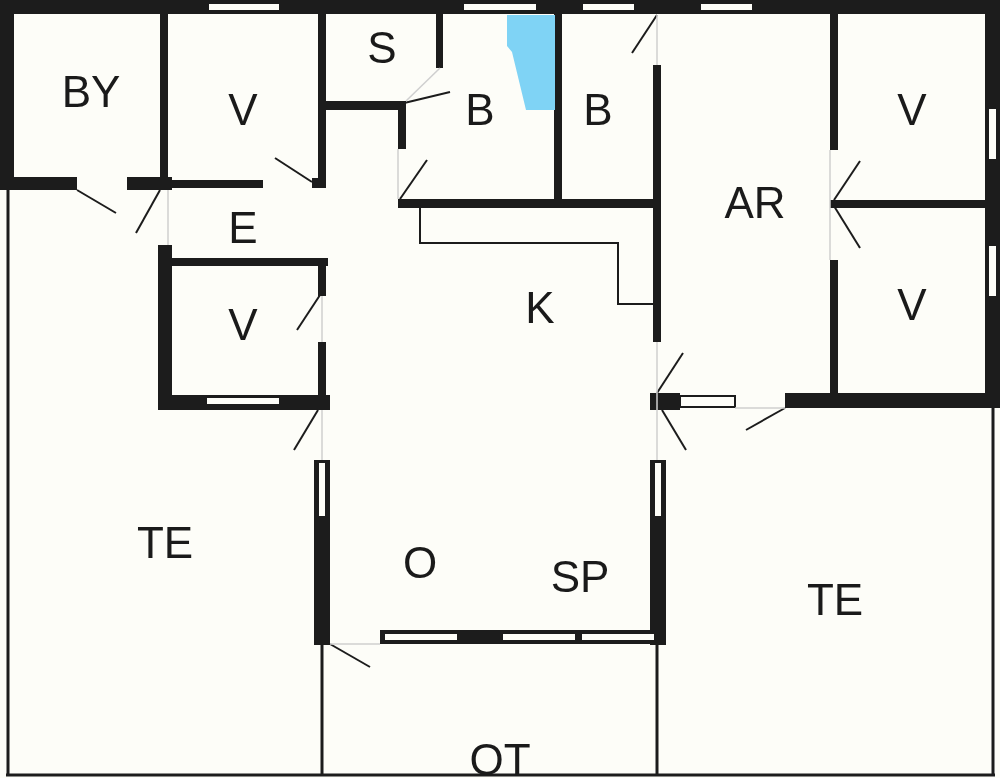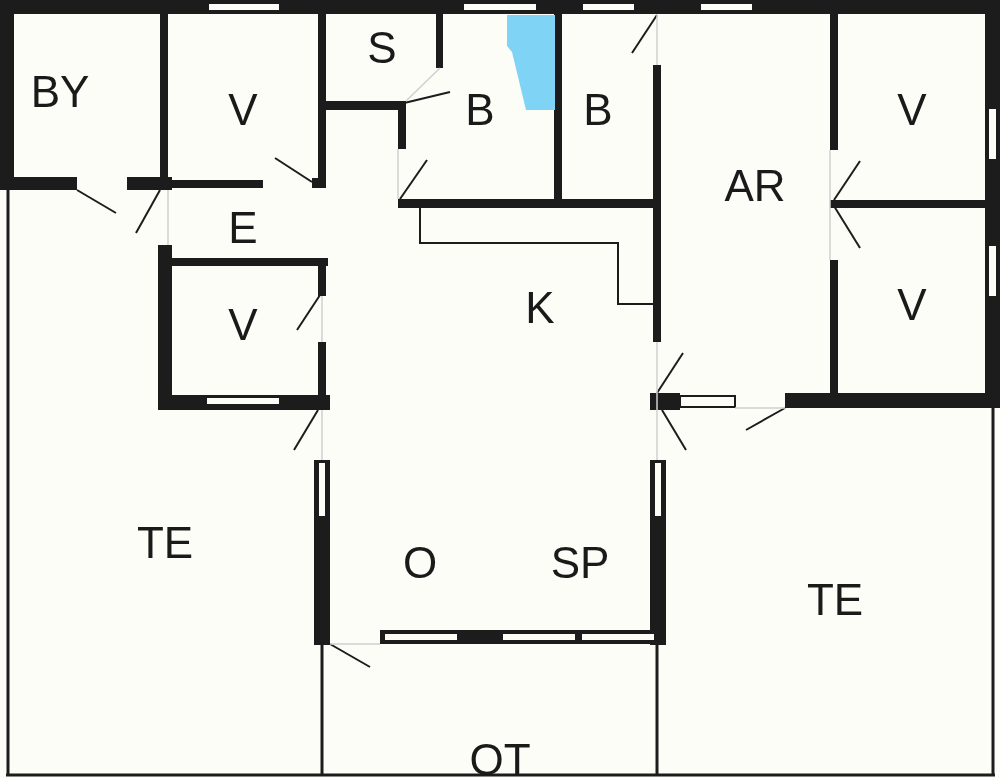--- a/index.html
+++ b/index.html
@@ -114,29 +114,29 @@
     <line x1="735" y1="408" x2="785" y2="408"></line>
     <line x1="168" y1="190" x2="168" y2="245"></line>
   </g>
 
   <polyline points="420,206 420,243 618,243 618,304 657,304" stroke="#1c1c1c" stroke-width="2" fill="none"></polyline>
 
   <polygon points="507,15 555,15 555,110 526,110 512,52 507,46" fill="#7fd3f5"></polygon>
 </svg>
 
 <div>
-  <div class="label" style="left:60px;top:92px">BY</div>
+  <div class="label" style="left:91px;top:92px">BY</div>
   <div class="label" style="left:243px;top:110px">V</div>
   <div class="label" style="left:382px;top:48px">S</div>
   <div class="label" style="left:480px;top:110px">B</div>
   <div class="label" style="left:598px;top:110px">B</div>
-  <div class="label" style="left:755px;top:186px">AR</div>
+  <div class="label" style="left:755px;top:203px">AR</div>
   <div class="label" style="left:912px;top:110px">V</div>
   <div class="label" style="left:243px;top:228px">E</div>
   <div class="label" style="left:243px;top:325px">V</div>
   <div class="label" style="left:540px;top:308px">K</div>
   <div class="label" style="left:912px;top:305px">V</div>
   <div class="label" style="left:165px;top:543px">TE</div>
   <div class="label" style="left:420px;top:563px">O</div>
-  <div class="label" style="left:580px;top:563px">SP</div>
+  <div class="label" style="left:580px;top:577px">SP</div>
   <div class="label" style="left:835px;top:600px">TE</div>
   <div class="label" style="left:500px;top:760px">OT</div>
 </div>
 
 </body></html>

